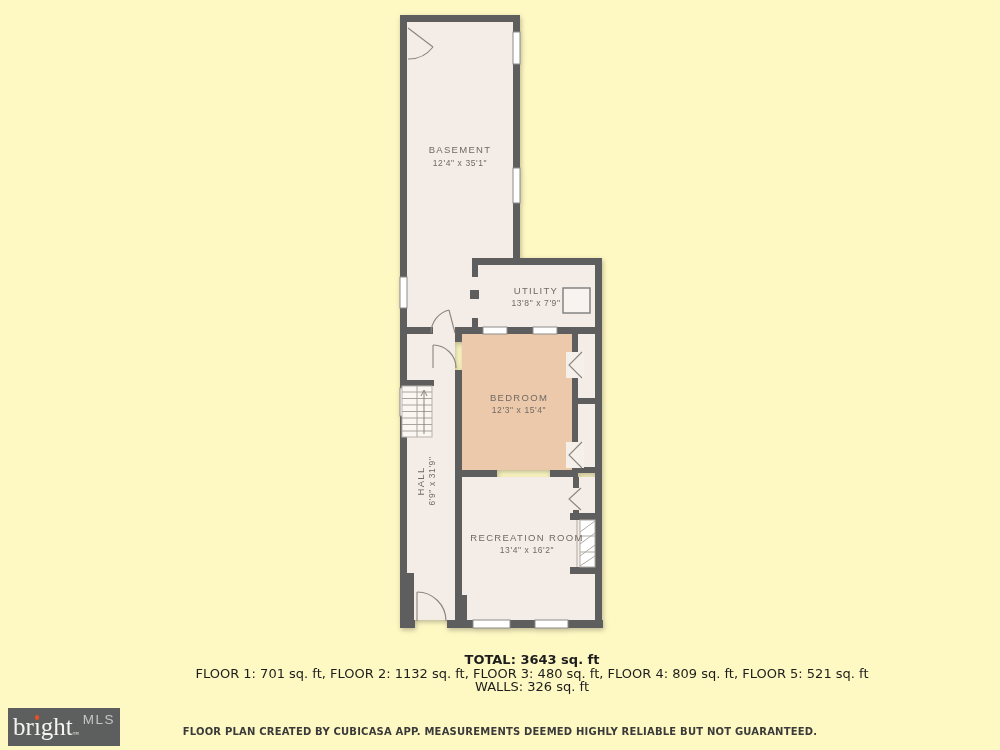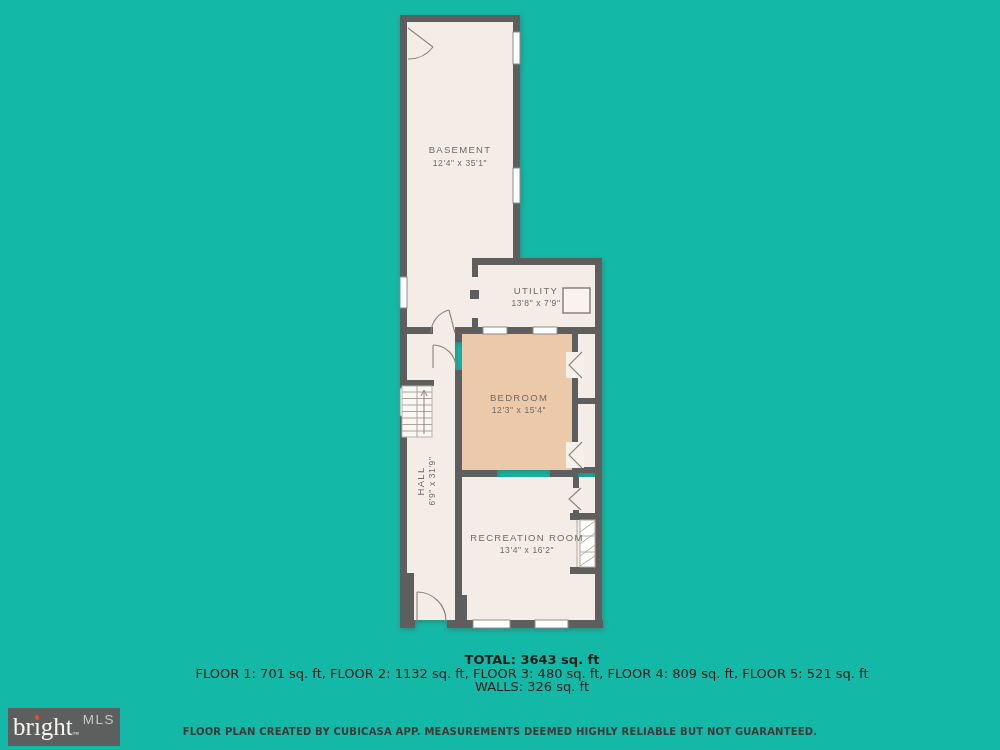--- a/index.html
+++ b/index.html
@@ -1,16 +1,16 @@
 <!DOCTYPE html>
 <html><head>
 <meta charset="utf-8">
 <style>
   html,body{margin:0;padding:0;background:#ffffff;}
-  .page{position:relative;width:1000px;height:750px;background:#14b8a6;overflow:hidden;
+  .page{position:relative;width:1000px;height:750px;background:#fef9c3;overflow:hidden;
         font-family:"Liberation Sans",sans-serif;}
   .plan-svg{position:absolute;left:0;top:0;}
   .plan-shadow{filter:drop-shadow(1.5px 2px 2.5px rgba(70,60,55,0.35));}
   .room-label{font-family:"Liberation Sans",sans-serif;font-size:9.5px;letter-spacing:1.3px;
               fill:#6f6a64;text-anchor:middle;}
   .room-dims{font-family:"Liberation Sans",sans-serif;font-size:8.5px;letter-spacing:0.6px;
              fill:#6f6a64;text-anchor:middle;}
   .summary{position:absolute;left:0;top:652px;width:1000px;text-align:center;color:#1d1d1d;
            font-family:"DejaVu Sans","Liberation Sans",sans-serif;margin-left:32px;}
   .summary .total{font-size:13px;font-weight:bold;margin:0 0 1px 0;}

